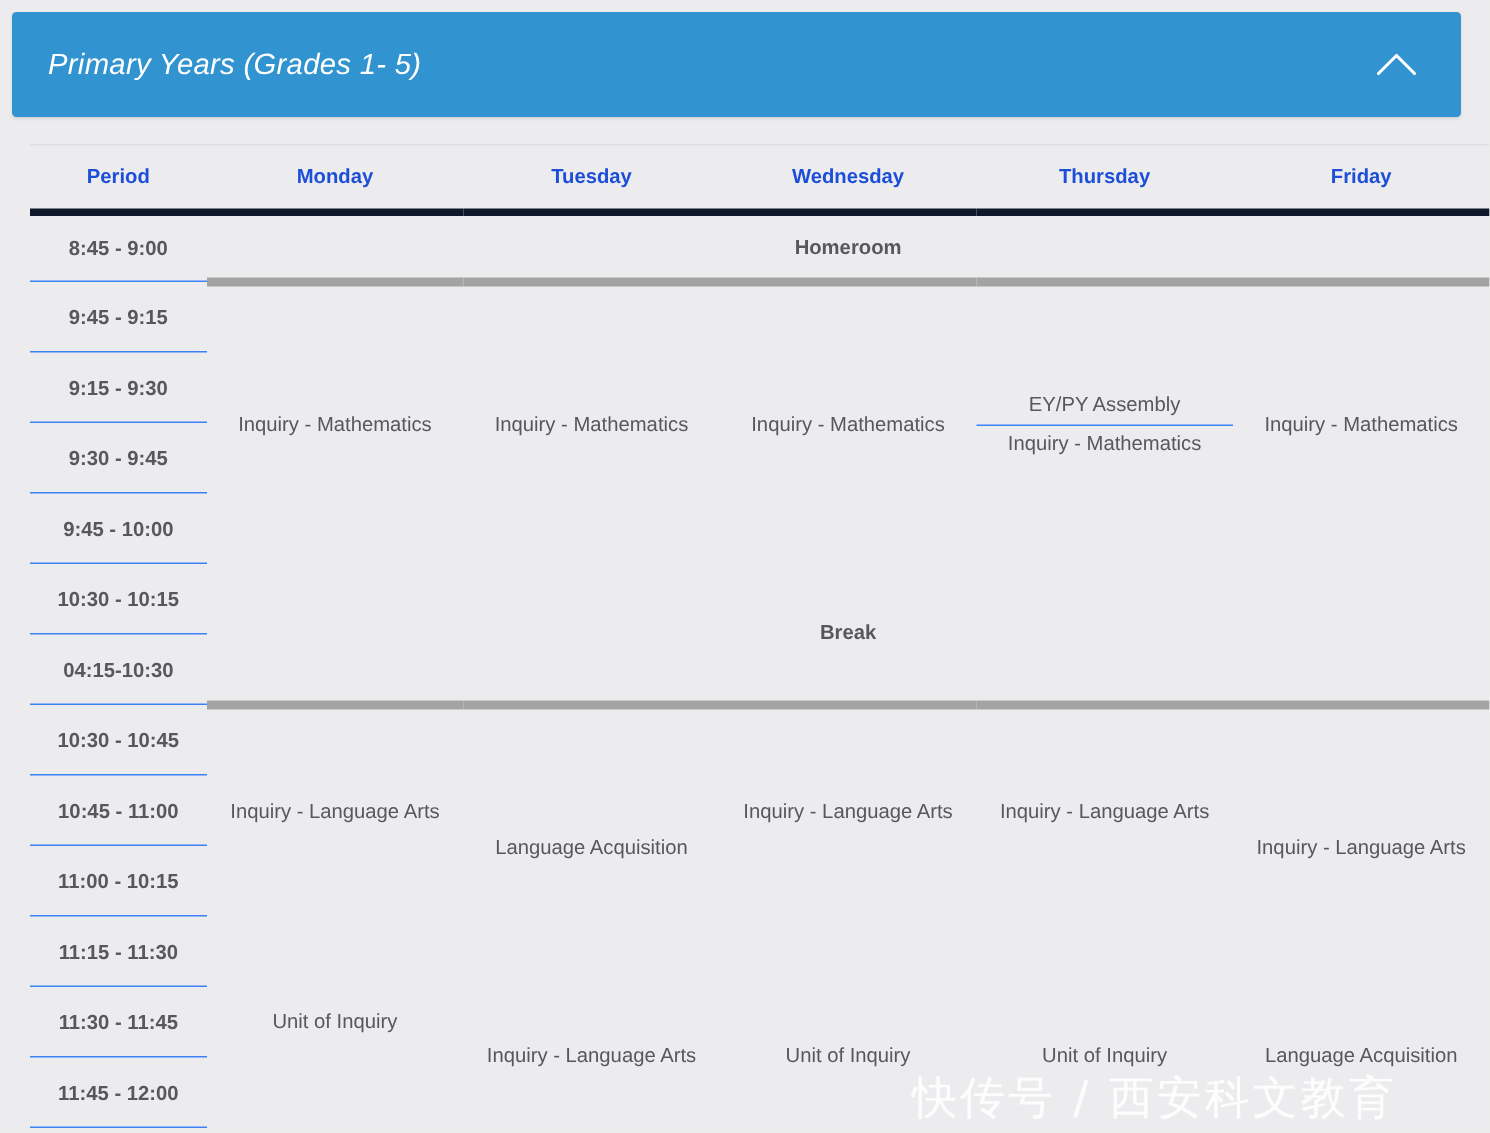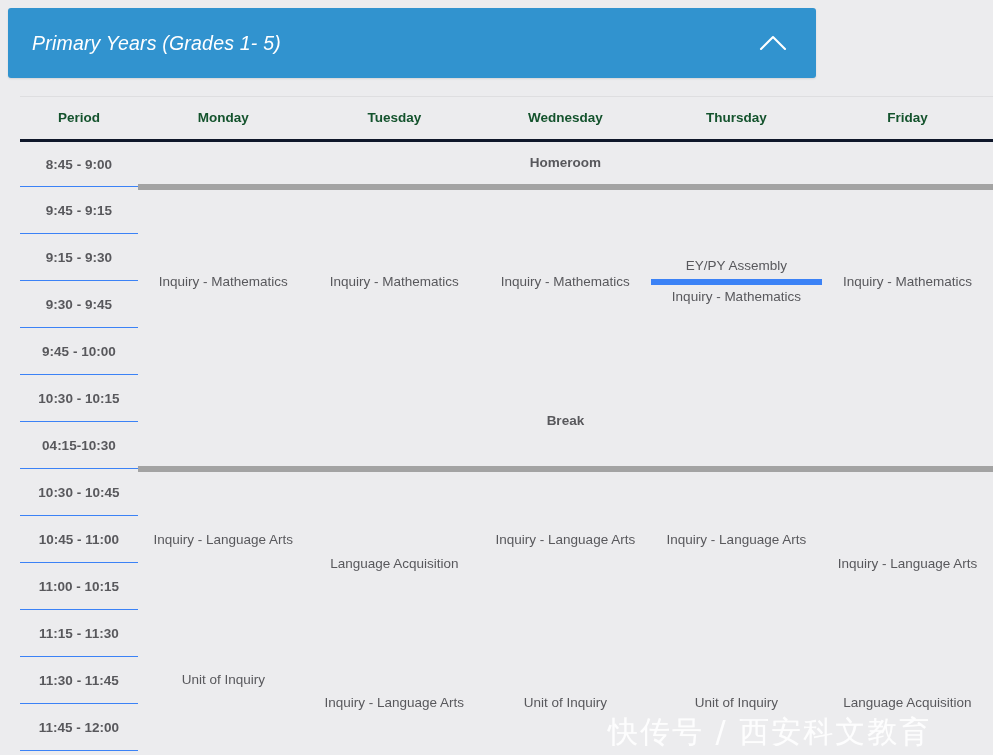--- a/index.html
+++ b/index.html
@@ -13,21 +13,21 @@
   #page {
     position: relative;
     width: 993px; height: 755px;
     background: #ececee;
   }
 
   
   #accordion-header {
     position: absolute;
     left: 8px; top: 8px;
-    width: 808px; height: 70px;
+    width: 966px; height: 70px;
     background: #3193cf;
     border-radius: 3px;
     display: flex;
     align-items: center;
     justify-content: space-between;
     padding: 0 26px 0 24px;
     box-shadow: 0 1px 2px rgba(0,0,0,.10);
   }
   #accordion-title {
     color: #ffffff;
@@ -54,27 +54,27 @@
     border-collapse: collapse;
     width: 973px;
     margin-left: 20px;
     table-layout: fixed;
   }
   table.tt col.c-period  { width: 115px; }
   table.tt col.c-day     { width: 167px; }
   table.tt col.c-day-wed { width: 167px; }
 
   table.tt thead th {
-    color: #14532d;
+    color: #1d4ed8;
     font-size: 13.5px;
     font-weight: 700;
     text-align: center;
     padding: 13px 4px 14px 4px;
     border-top: 1px solid #dedee0;
-    border-bottom: 3px solid #0f172a;
+    border-bottom: 5px solid #0f172a;
     background: transparent;
     white-space: nowrap;
   }
 
   table.tt td {
     font-size: 13.5px;
     color: #58585c;
     text-align: center;
     vertical-align: middle;
     padding: 0;
@@ -115,21 +115,21 @@
     height: 100%;
   }
   td.subject .seg {
     display: flex;
     align-items: center;
     justify-content: center;
     flex: 1 1 auto;
     padding: 2px 2px;
   }
   td.subject .seg.divider-below {
-    border-bottom: 6px solid #3b82f6;
+    border-bottom: 1px solid #3b82f6;
   }
   td.blank { }
 
   .nowrap { white-space: nowrap; }
 
   
   #watermark {
     position: absolute;
     left: 608px; top: 712px;
     font-size: 30px;

